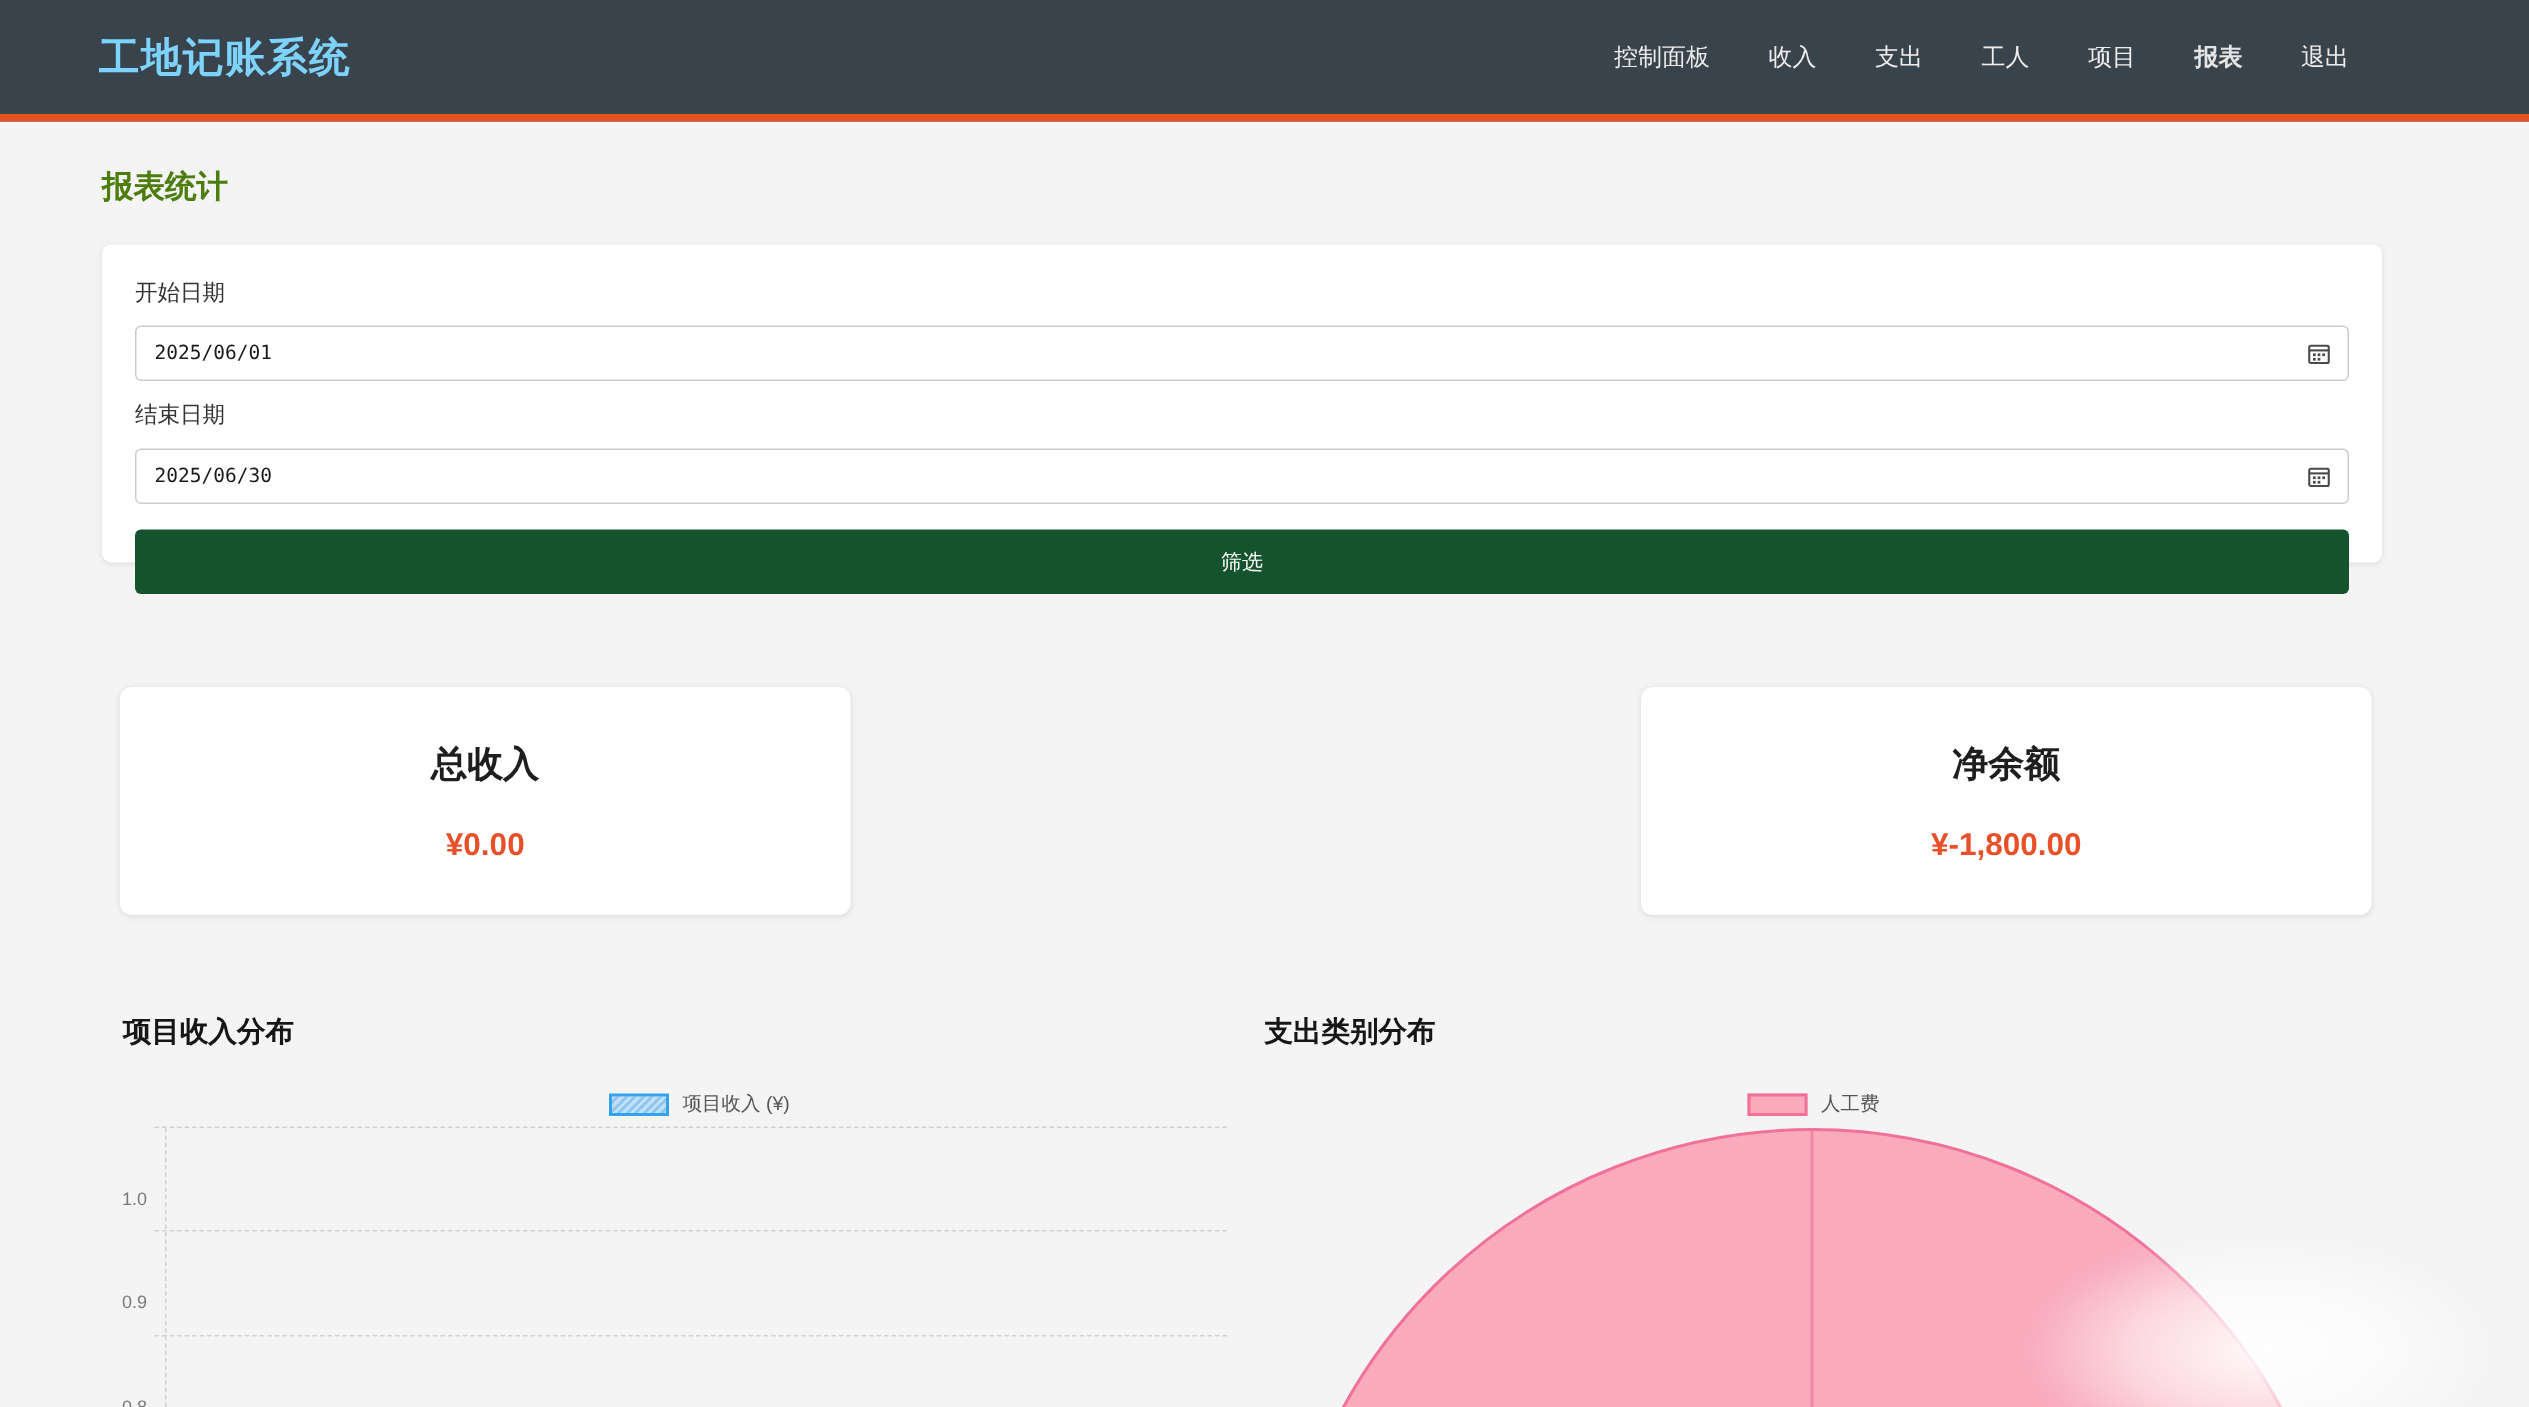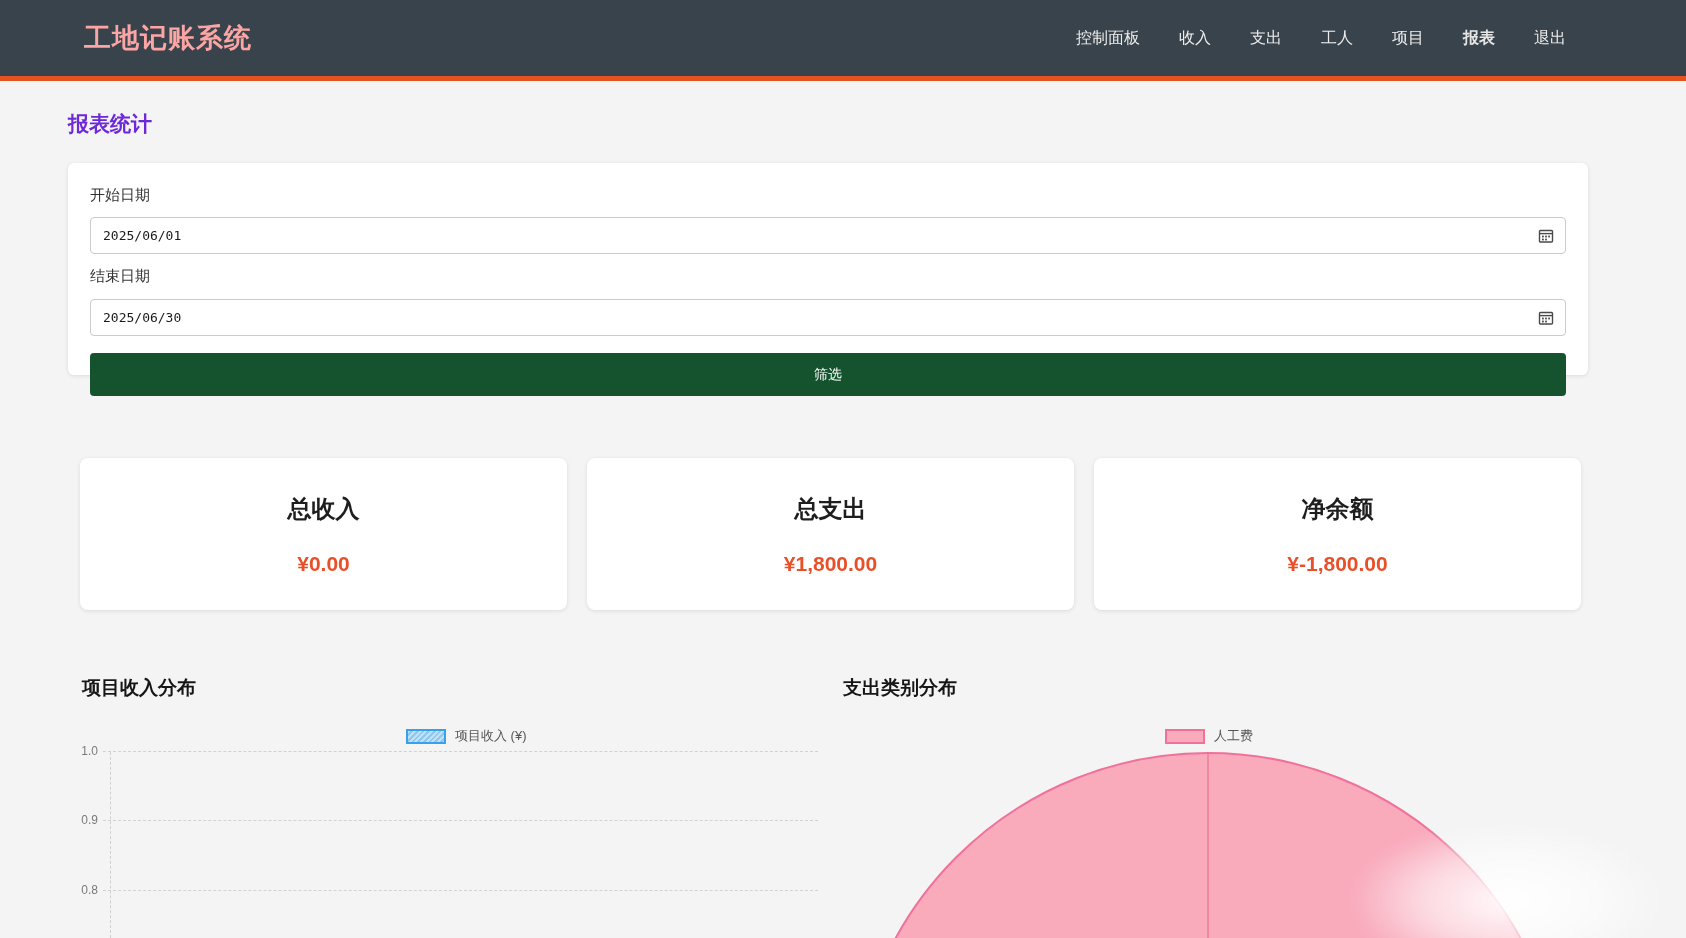--- a/index.html
+++ b/index.html
@@ -18,22 +18,22 @@
     position: absolute;
     left: 0; top: 0;
     width: 100%;
     height: 81px;
     background: #39434B;
     border-bottom: 5px solid #E4521F;
     display: flex;
     align-items: center;
   }
   .brand {
-    margin-left: 84px;
-    color: #fca5a5;
+    margin-left: 66px;
+    color: #7dd3fc;
     font-size: 27px;
     font-weight: bold;
     letter-spacing: 1px;
     white-space: nowrap;
   }
   .nav-links {
     margin-left: auto;
     margin-right: 120px;
     display: flex;
     align-items: center;
@@ -47,21 +47,21 @@
     cursor: pointer;
   }
   .nav-link.active { color: #e5e5e5; font-weight: bold; }
 
   
   .page-title {
     position: absolute;
     left: 68px; top: 110px;
     font-size: 21px;
     font-weight: bold;
-    color: #6d28d9;
+    color: #4d7c0f;
   }
 
   
   .filter-card {
     position: absolute;
     left: 68px; top: 163px;
     width: 1520px;
     height: 212px;
     background: #FFFFFF;
     border-radius: 6px;
@@ -180,20 +180,21 @@
     background: #F9ABBC;
   }
 
   
   .y-tick {
     position: absolute;
     width: 40px;
     text-align: right;
     font-size: 12px;
     color: #7A7A7A;
+    margin-top: 48px;
   }
   .y-tick.t0 { left: 58px; top: 744px; }
   .y-tick.t1 { left: 58px; top: 813px; }
   .y-tick.t2 { left: 58px; top: 883px; }
   .gridline {
     position: absolute;
     left: 103px;
     width: 715px;
     height: 0;
     border-top: 1px dashed #D2D2D2;
@@ -289,24 +290,20 @@
       </svg>
     </div>
 
     <button class="filter-button">筛选</button>
   </div>
 
   <div class="summary-card c1">
     <div class="summary-title">总收入</div>
     <div class="summary-value">¥0.00</div>
   </div>
-  <div class="summary-card c2">
-    <div class="summary-title">总支出</div>
-    <div class="summary-value">¥1,800.00</div>
-  </div>
   <div class="summary-card c3">
     <div class="summary-title">净余额</div>
     <div class="summary-value">¥-1,800.00</div>
   </div>
 
   <div class="chart-title left">项目收入分布</div>
   <div class="legend income">
     <span class="legend-swatch swatch-bar"></span>
     <span class="legend-label">项目收入 (¥)</span>
   </div>

